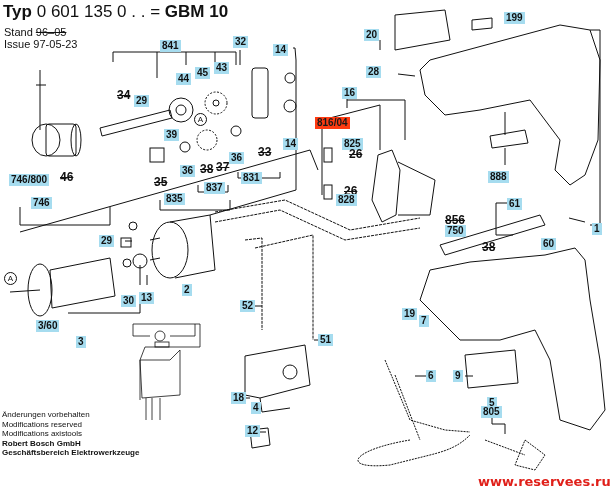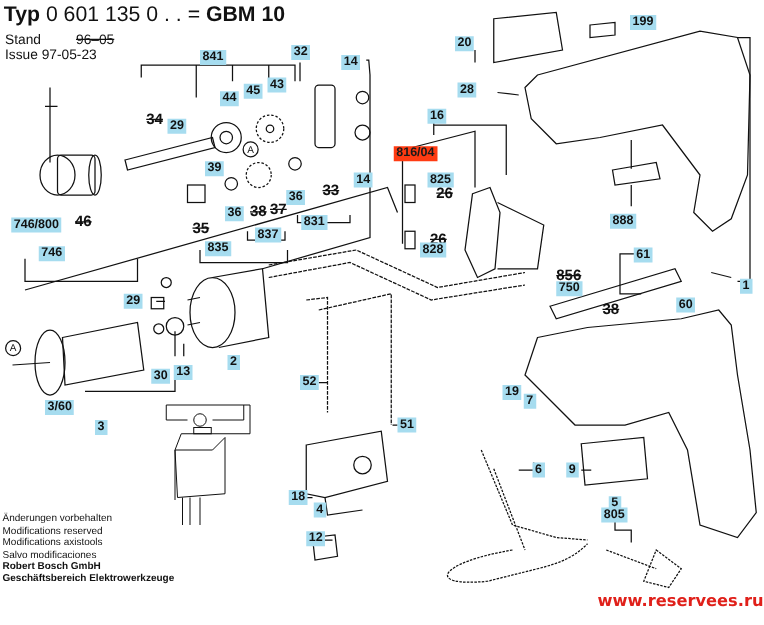--- a/index.html
+++ b/index.html
@@ -2,21 +2,21 @@
 <html><head>
 <meta charset="utf-8">
 <style>
   html, body { margin:0; padding:0; background:#ffffff; }
   body { width:611px; height:500px; position:relative; overflow:hidden; font-family:"Liberation Sans", sans-serif; color:#111; }
   #stage { position:absolute; left:0; top:0; width:611px; height:488px; }
   svg.art { position:absolute; left:0; top:0; }
   .hdr-typ { position:absolute; left:3px; top:2px; font-size:17px; white-space:nowrap; }
   .hdr-typ b { font-weight:bold; }
   .hdr-line { position:absolute; left:4px; font-size:11px; white-space:nowrap; }
-  .strike { text-decoration:line-through;margin-left:25px; }
+  .strike { text-decoration:line-through; }
   .lbl { position:absolute; background:#a6dcef; color:#111; font-weight:bold; font-size:10px; line-height:12px; padding:0 2px; white-space:nowrap; }
   .lbl.red { background:#ff3b12; color:#1a1a1a; }
   .xlbl { position:absolute; font-weight:bold; font-size:12px; line-height:12px; white-space:nowrap; text-decoration:line-through; }
   .notes { position:absolute; left:2px; top:410px; font-size:8px; line-height:9.5px; }
   .notes .b { font-weight:bold; }
   .url { position:absolute; left:478px; top:474px; color:#e0201a; font-weight:bold; font-size:13px; font-family:"DejaVu Sans", sans-serif; }
   .circA { position:absolute; width:11px; height:11px; border:1px solid #111; border-radius:50%; font-size:8px; line-height:11px; text-align:center; background:#fff; }
 </style>
 </head>
 <body>
@@ -213,19 +213,18 @@
   <div class="lbl" style="left:487px;top:397px">5</div>
   <div class="lbl" style="left:481px;top:406px">805</div>
 
   <div class="circA" style="left:194px;top:113px">A</div>
   <div class="circA" style="left:4px;top:272px">A</div>
 
   <div class="notes">
     <div>Änderungen vorbehalten</div>
     <div>Modifications reserved</div>
     <div>Modifications axistools</div>
-    <div>Salvo modificaciones</div>
     <div class="b">Robert Bosch GmbH</div>
     <div class="b">Geschäftsbereich Elektrowerkzeuge</div>
   </div>
 
   <div class="url">www.reservees.ru</div>
 </div>
 
 </body></html>

